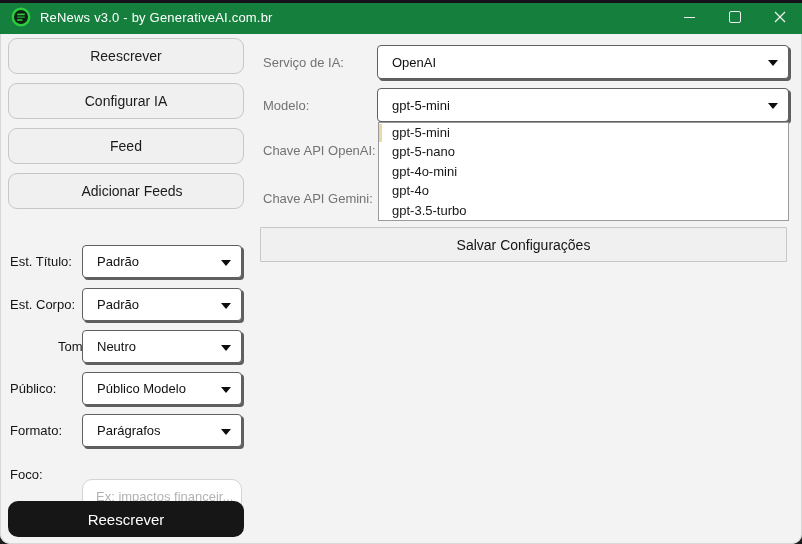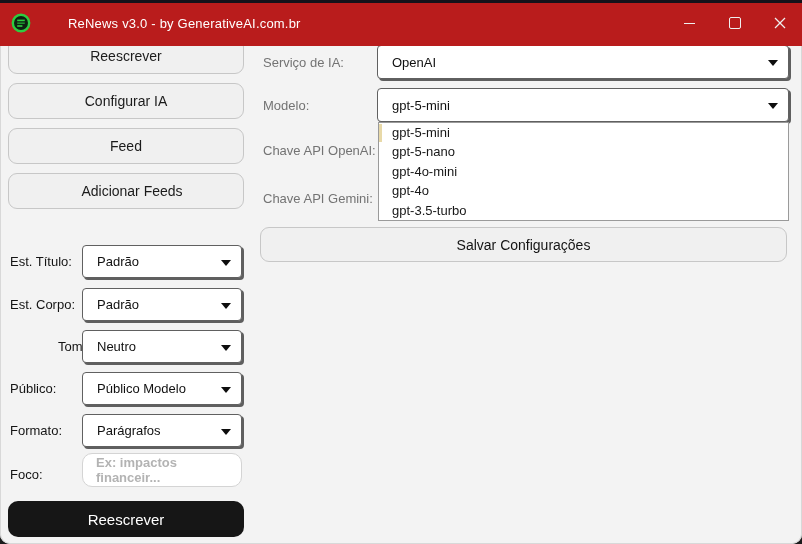--- a/index.html
+++ b/index.html
@@ -8,22 +8,22 @@
     font-family:"Liberation Sans","DejaVu Sans",sans-serif;
     -webkit-font-smoothing:antialiased;
   }
   .window {
     position:absolute; top:0; left:0; width:802px; height:544px;
     background:#f3f3f3; border-radius:0 0 10px 10px; overflow:hidden;
     box-shadow: inset 0 0 0 1px #d8d8d8;
   }
   
   .titlebar {
-    position:absolute; top:0; left:0; right:0; height:46px;
-    background:#b91c1c; display:flex; align-items:center; z-index:50;gap:28px;
+    position:absolute; top:0; left:0; right:0; height:34px;
+    background:#15803d; display:flex; align-items:center; z-index:50;
   }
   .titlebar-strip { position:absolute; top:0; left:0; right:0; height:3px; background:#15121a; }
   .app-icon { width:20px; height:20px; margin-left:11px; flex:0 0 auto; }
   .app-title { color:#ffffff; font-size:13px; margin-left:9px; letter-spacing:.2px; }
   .win-controls { margin-left:auto; display:flex; height:34px; }
   .win-btn { width:45px; height:34px; display:flex; align-items:center; justify-content:center; cursor:default; }
   .glyph-min { width:11px; height:1px; background:#efefef; display:block; }
   .glyph-max { width:10px; height:10px; border:1px solid #efefef; border-radius:2px; display:block; }
   .glyph-close { stroke:#efefef; stroke-width:1.2; }
 
@@ -79,21 +79,21 @@
     position:relative; height:19.4px; line-height:19.4px;
     padding-left:13px; font-size:13px; color:#171717; cursor:default;
   }
   .sel-marker {
     position:absolute; left:0; top:1px; width:3px; height:18px; background:#e8d9a8;
   }
 
   
   .save-btn {
     position:absolute; left:260px; top:227px; width:527px; height:35px;
-    background:#f0f0f0; border:1px solid #c7c7c7; border-radius:9px;
+    background:#f0f0f0; border:1px solid #c7c7c7; border-radius:1px;
     box-sizing:border-box; display:flex; align-items:center; justify-content:center;
     font-size:14px; color:#141414; cursor:default;
   }
 </style>
 </head>
 <body>
 
 <div class="window">
 
   <div class="titlebar">
@@ -158,21 +158,21 @@
     <span class="chevron"></span>
   </div>
 
   <div class="form-label" style="top:414px;">Formato:</div>
   <div class="combo combo-left" style="top:414px;">
     <span>Parágrafos</span>
     <span class="chevron"></span>
   </div>
 
   <div class="form-label" style="top:457px; height:34px;">Foco:</div>
-  <div class="text-entry" style="top:453px;font-weight:bold;">
+  <div class="text-entry" style="top:479px;">
     <span>Ex: impactos financeir...</span>
   </div>
 
   <div class="primary-btn">
     <span>Reescrever</span>
   </div>
 
   <div class="right-label" style="top:45px;">Serviço de IA:</div>
   <div class="combo combo-right" style="top:45px;">
     <span>OpenAI</span>

